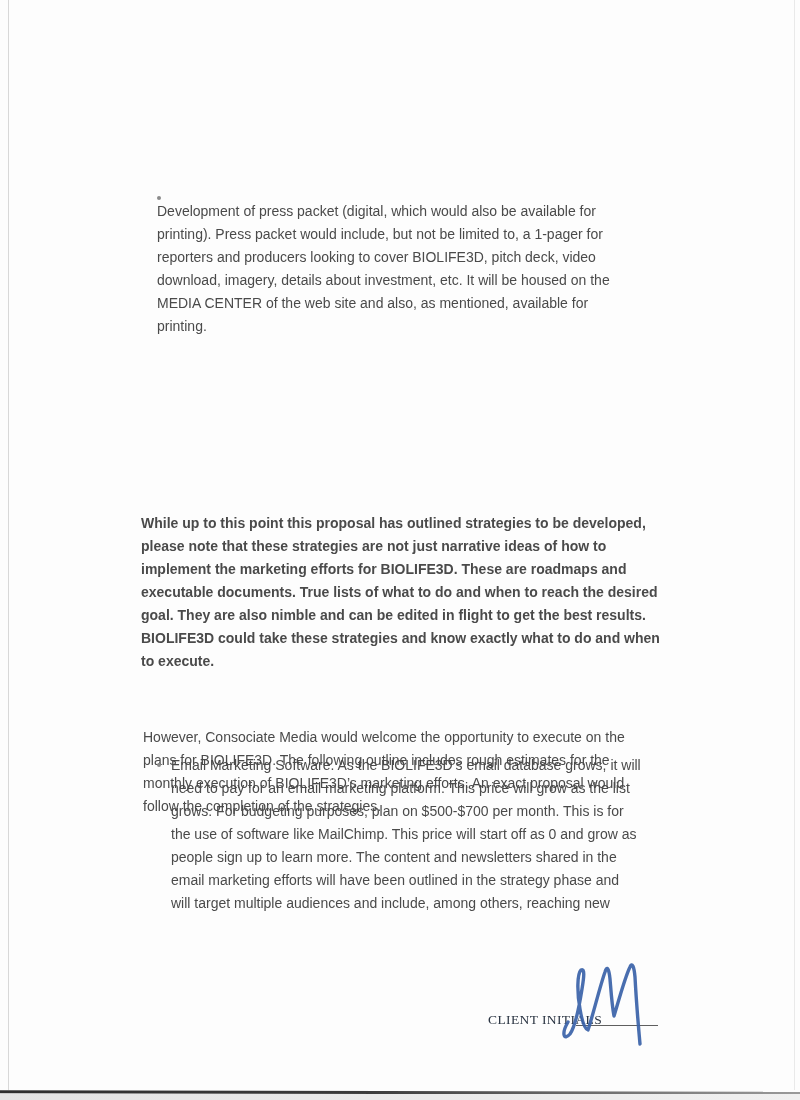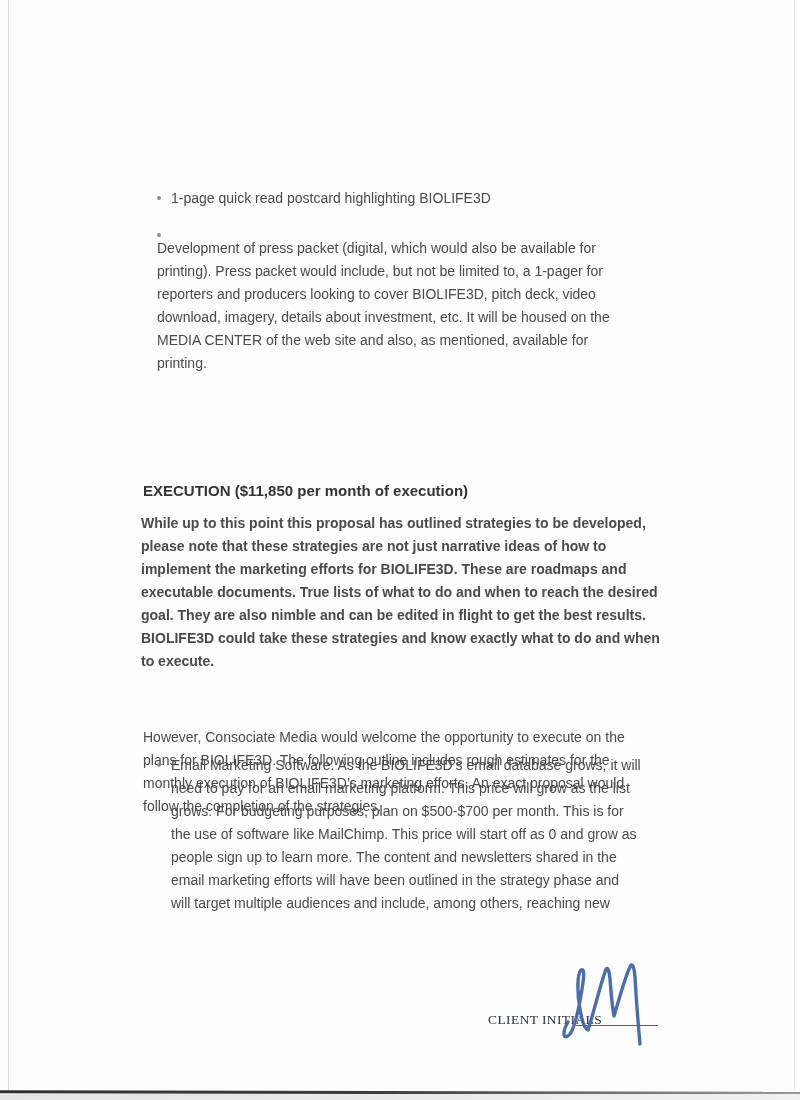--- a/index.html
+++ b/index.html
@@ -97,39 +97,34 @@
 
 <div class="scan-page">
 
   <div class="edge-left"></div>
   <div class="edge-right"></div>
 
   <div class="content">
 
     <div class="block" style="left:157px; top:187px;">
 
-      <div class="bullet" style="margin-bottom:14px;">
-        <span class="dot"></span>
-        <span class="lines">1-page quick read postcard highlighting BIOLIFE3D</span>
-      </div>
 
 
       <div class="bullet" style="margin-bottom:14px;flex-direction:column;">
         <span class="dot"></span>
         <span class="lines">Development of press packet (digital, which would also be available for
 printing). Press packet would include, but not be limited to, a 1-pager for
 reporters and producers looking to cover BIOLIFE3D, pitch deck, video
 download, imagery, details about investment, etc. It will be housed on the
 MEDIA CENTER of the web site and also, as mentioned, available for
 printing.</span>
       </div>
 
     </div>
 
-    <div class="block doc-heading" style="left:143px; top:479px;">EXECUTION ($11,850 per month of execution)</div>
 
     <div class="block lines" style="left:141px; top:512px;font-weight:bold;">While up to this point this proposal has outlined strategies to be developed,
 please note that these strategies are not just narrative ideas of how to
 implement the marketing efforts for BIOLIFE3D. These are roadmaps and
 executable documents. True lists of what to do and when to reach the desired
 goal. They are also nimble and can be edited in flight to get the best results.
 BIOLIFE3D could take these strategies and know exactly what to do and when
 to execute.</div>
 
     <div class="block lines" style="left:143px; top:686px;margin-top:40px;">However, Consociate Media would welcome the opportunity to execute on the

